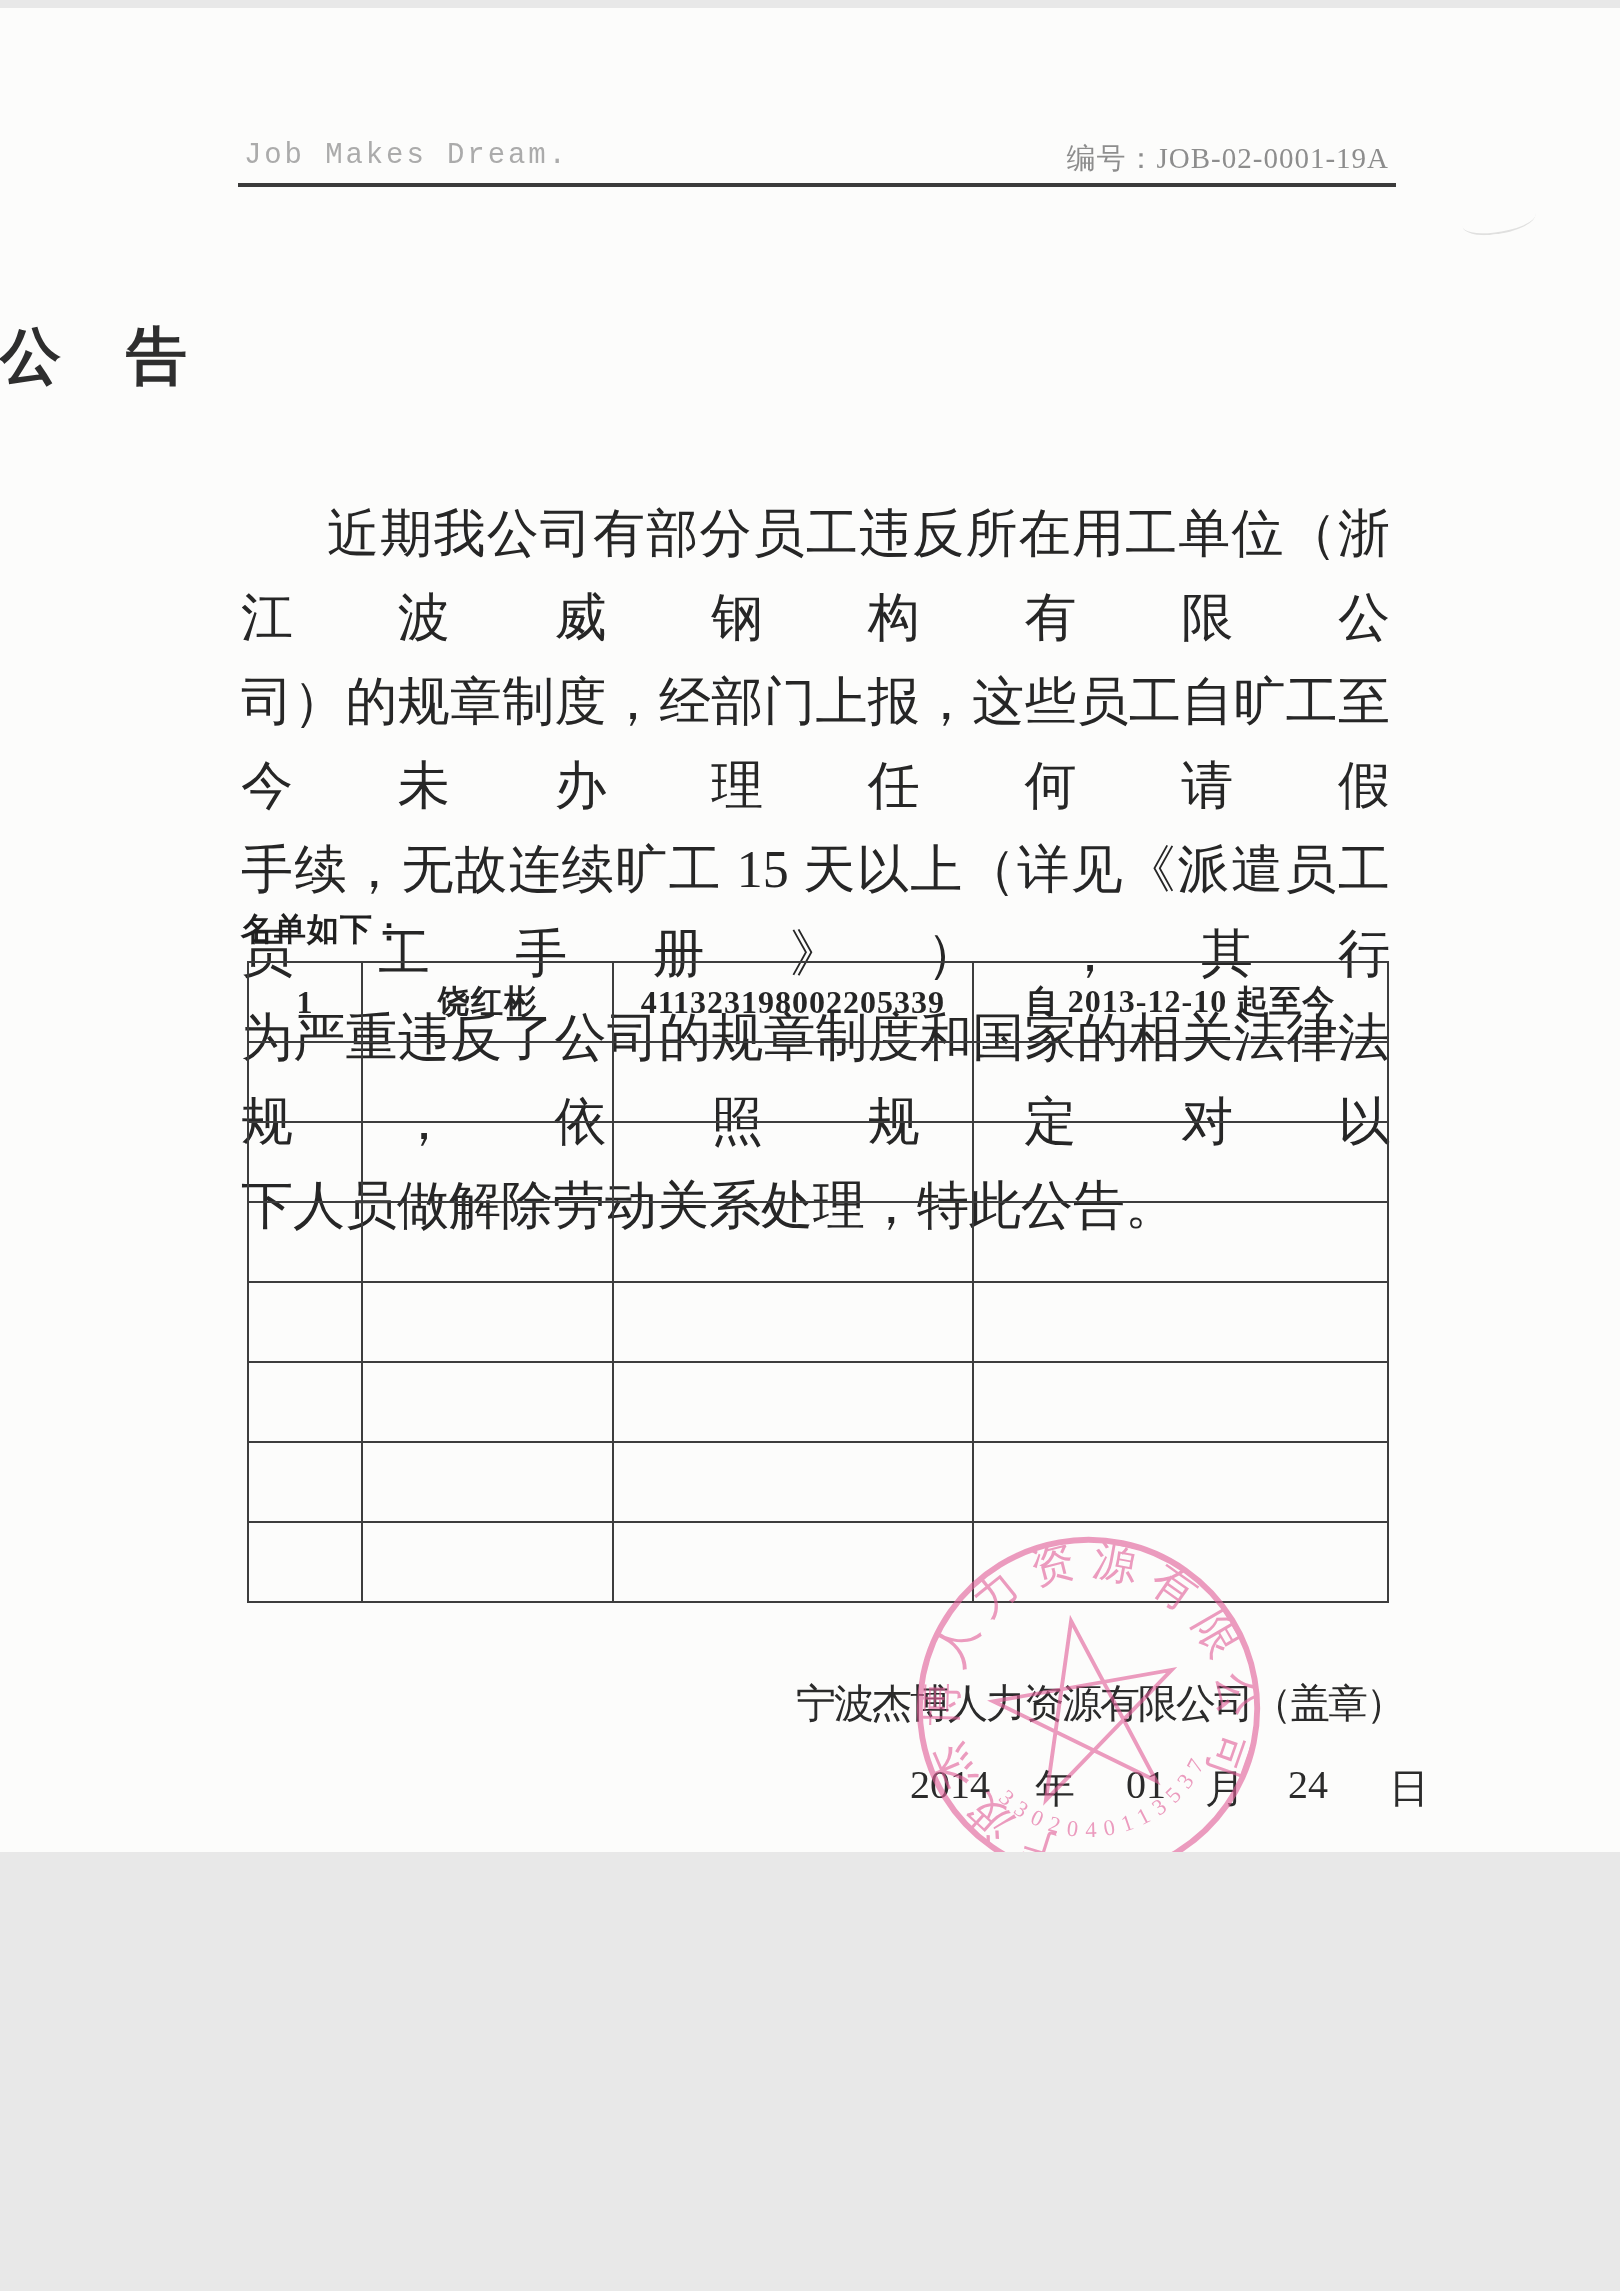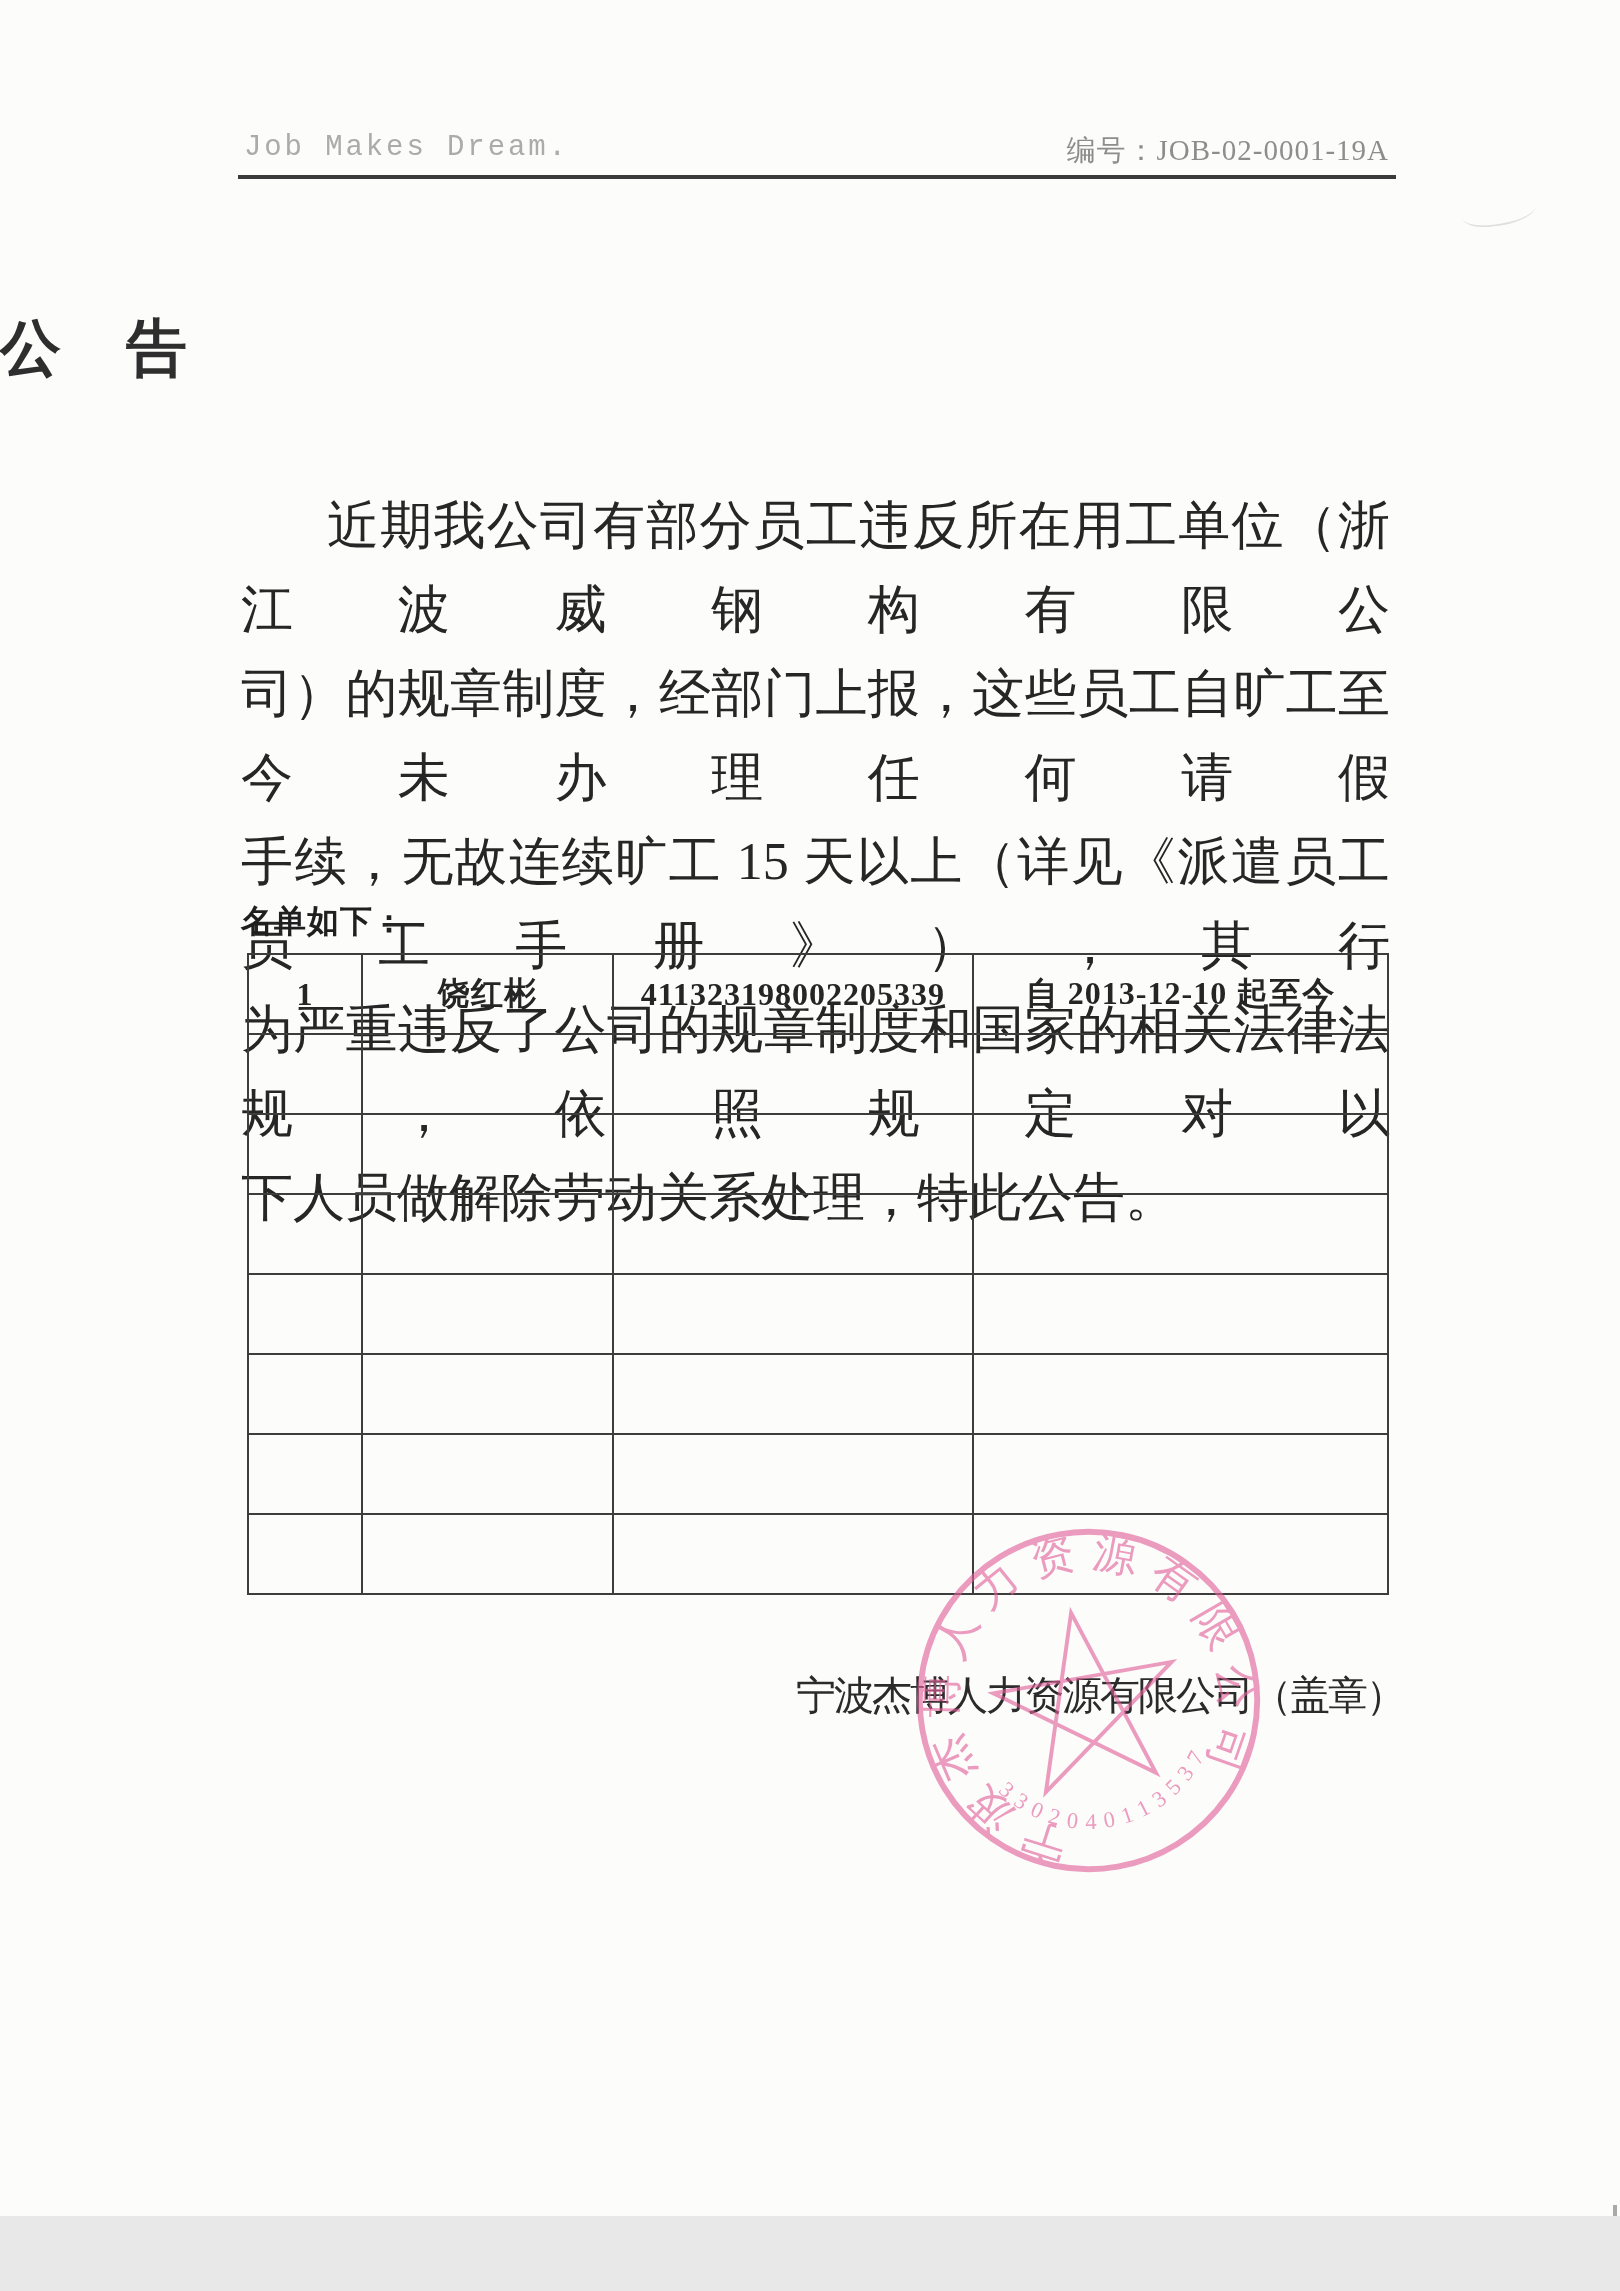--- a/index.html
+++ b/index.html
@@ -1,19 +1,19 @@
 <!DOCTYPE html>
 <html><head>
 <meta charset="utf-8">
 <style>
   html,body{margin:0;padding:0;background:#e8e8e8;}
   .page{
     position:relative;
-    width:1620px;height:2216px;
-    margin:0 auto;
+    width:1620px;height:1844px;
+    margin:8px auto;
     background:#fcfcfb;
     overflow:hidden;
     font-family:"Liberation Serif","DejaVu Serif",serif;
     color:#2a2a2a;
   }
   
   .slogan{
     position:absolute;left:244px;top:131px;
     font-family:"Liberation Mono","DejaVu Sans Mono",monospace;
     font-size:29px;line-height:33px;color:#ababab;letter-spacing:2.9px;
@@ -177,20 +177,28 @@
       <tr>
           <td></td>
           <td></td>
           <td></td>
           <td></td>
         </tr>
     </tbody>
   </table>
 
   <div class="company-line">宁波杰博人力资源有限公司（盖章）</div>
+  <div class="date-line">
+    <span class="y">2014</span>
+    <span class="yl">年</span>
+    <span class="m">01</span>
+    <span class="ml">月</span>
+    <span class="d">24</span>
+    <span class="dl">日</span>
+  </div>
 
   <svg class="seal" viewBox="0 0 364 364" xmlns="http://www.w3.org/2000/svg">
     <circle cx="182" cy="182" r="172" fill="none" stroke="#e2619a" stroke-width="6"></circle>
     <path d="M180 91 L237 266.5 L87.7 158 L272.3 158 L123 266.5 Z" fill="none" stroke="#e2619a" stroke-width="4" stroke-linejoin="miter"></path>
     <defs>
       <path id="sealTopArc" d="M140,311.3 A136,136 0 1 1 278.2,278.2" fill="none"></path>
       <path id="sealBottomArc" d="M74.7,257.2 A131,131 0 0 0 289.3,257.2" fill="none"></path>
     </defs>
     <text font-size="45" fill="#e2619a" font-family="Liberation Serif, DejaVu Serif, serif">
       <textPath href="#sealTopArc" textLength="690" lengthAdjust="spacing">宁波杰博人力资源有限公司</textPath>

